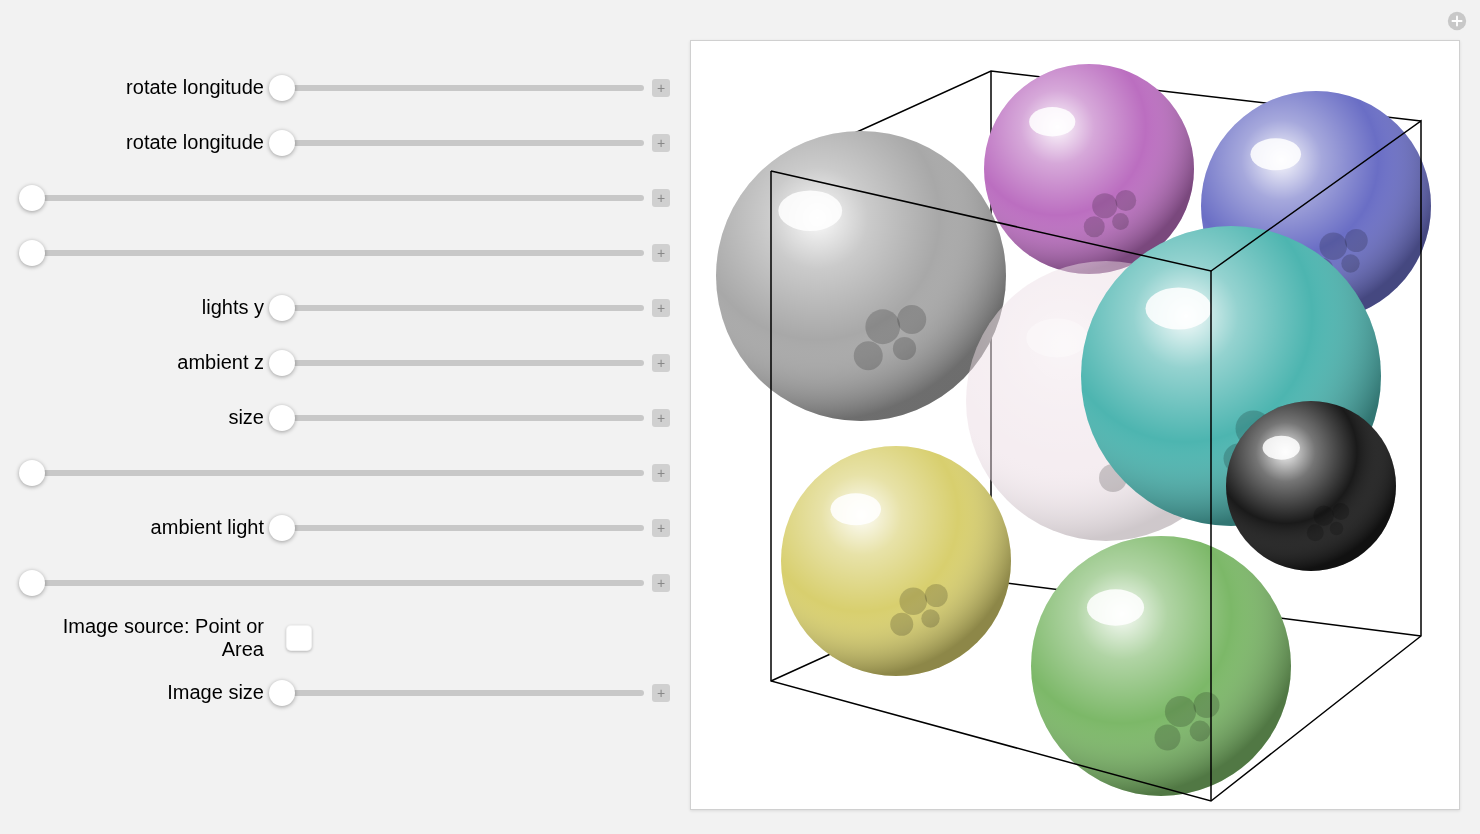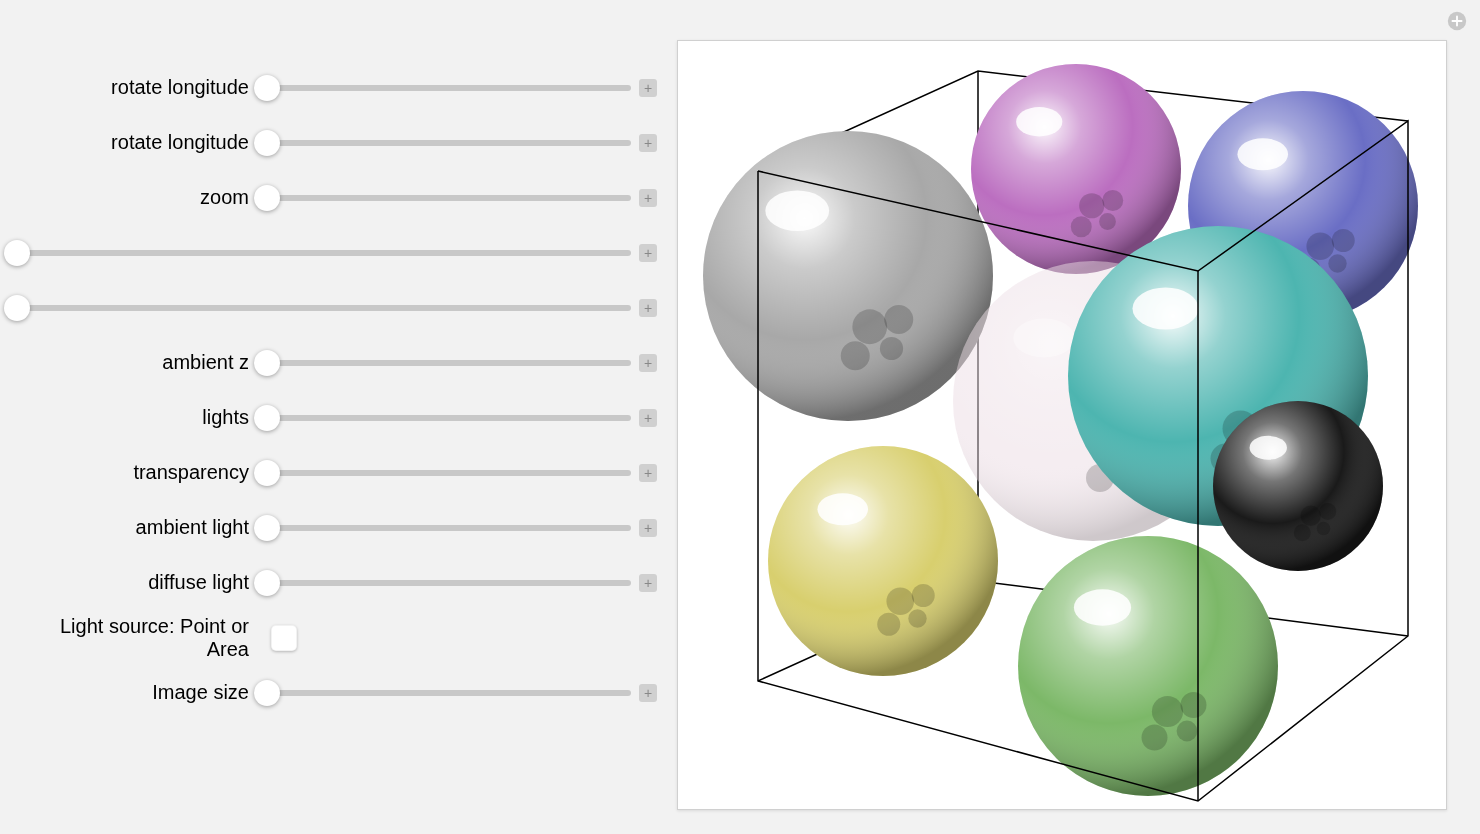--- a/index.html
+++ b/index.html
@@ -10,21 +10,21 @@
     body {
       font-family: -apple-system, BlinkMacSystemFont, "Segoe UI", Helvetica, Arial, sans-serif;
       background: #f2f2f2;
       width: 1480px;
       height: 834px;
       overflow: hidden;
       position: relative;
     }
     .container {
       display: flex;
-      padding: 40px 20px 20px 17px;
+      padding: 40px 20px 20px 32px;
       gap: 20px;
       height: 100%;
     }
     .controls-panel {
       width: 640px;
       padding-top: 20px;
     }
     .control-row {
       display: flex;
       align-items: center;
@@ -140,99 +140,97 @@
       <div class="control-label">rotate longitude</div>
       <div class="slider-wrap">
         <div class="slider-track">
             <div class="slider-thumb"></div>
           </div>
         <div class="expand-btn">+</div>
       </div>
     </div>
 
     <div class="control-row">
-      <div class="control-label">zoom</div>
-      <div class="slider-wrap">
-        <div class="slider-track">
-            <div class="slider-thumb"></div>
-          </div>
-        <div class="expand-btn">+</div>
-      </div>
-    </div>
-
-    <div class="control-row">
-      <div class="slider-wrap">
-        <div class="slider-track">
-            <div class="slider-thumb"></div>
-          </div>
-        <div class="expand-btn">+</div>
-      </div>
-    </div>
-
-    <div class="control-row">
+      <div class="slider-wrap">
+        <div class="slider-track">
+            <div class="slider-thumb"></div>
+          </div>
+        <div class="expand-btn">+</div>
+      </div>
+    </div>
+
+    <div class="control-row">
+      <div class="slider-wrap">
+        <div class="slider-track">
+            <div class="slider-thumb"></div>
+          </div>
+        <div class="expand-btn">+</div>
+      </div>
+    </div>
+
+    <div class="control-row">
+      <div class="control-label">lights y</div>
       <div class="slider-wrap">
         <div class="slider-track">
             <div class="slider-thumb"></div>
           </div>
         <div class="expand-btn">+</div>
       </div>
     </div>
 
     <div class="control-row">
       <div class="control-label">ambient z</div>
       <div class="slider-wrap">
         <div class="slider-track">
             <div class="slider-thumb"></div>
           </div>
         <div class="expand-btn">+</div>
       </div>
     </div>
 
     <div class="control-row">
-      <div class="control-label">lights</div>
-      <div class="slider-wrap">
-        <div class="slider-track">
-            <div class="slider-thumb"></div>
-          </div>
-        <div class="expand-btn">+</div>
-      </div>
-    </div>
-
-    <div class="control-row">
-      <div class="control-label">transparency</div>
+      <div class="control-label">size</div>
+      <div class="slider-wrap">
+        <div class="slider-track">
+            <div class="slider-thumb"></div>
+          </div>
+        <div class="expand-btn">+</div>
+      </div>
+    </div>
+
+    <div class="control-row">
       <div class="slider-wrap">
         <div class="slider-track">
             <div class="slider-thumb"></div>
           </div>
         <div class="expand-btn">+</div>
       </div>
     </div>
 
     <div class="control-row">
       <div class="control-label">ambient light</div>
       <div class="slider-wrap">
         <div class="slider-track">
             <div class="slider-thumb"></div>
           </div>
         <div class="expand-btn">+</div>
       </div>
     </div>
 
     <div class="control-row">
-      <div class="control-label">diffuse light</div>
-      <div class="slider-wrap">
-        <div class="slider-track">
-            <div class="slider-thumb"></div>
-          </div>
-        <div class="expand-btn">+</div>
-      </div>
-    </div>
-
-    <div class="control-row">
-      <div class="control-label">Light source: Point or Area</div>
+      <div class="slider-wrap">
+        <div class="slider-track">
+            <div class="slider-thumb"></div>
+          </div>
+        <div class="expand-btn">+</div>
+      </div>
+    </div>
+
+    <div class="control-row">
+      <div class="control-label">Image source: Point or Area</div>
       <div class="checkbox-wrap">
         <div class="checkbox"></div>
       </div>
     </div>
 
     <div class="control-row">
       <div class="control-label">Image size</div>
       <div class="slider-wrap">
         <div class="slider-track">
             <div class="slider-thumb"></div>

